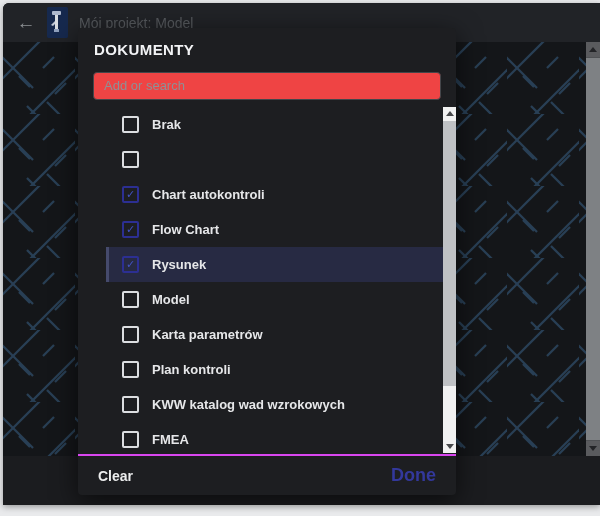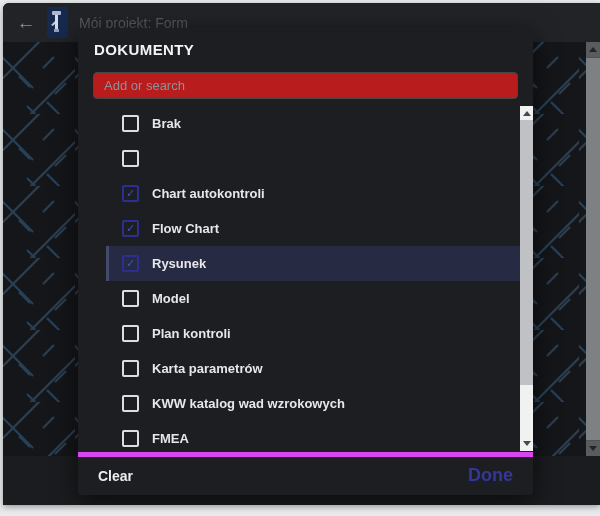--- a/index.html
+++ b/index.html
@@ -46,33 +46,33 @@
     position:absolute;right:0;top:39px;width:14px;height:414px;
     background:#4f5154;
   }
   .ps-btn{height:15px;background:#5a5b5e;display:flex;align-items:center;justify-content:center;}
   .ps-thumb{position:absolute;left:0;right:0;top:16px;height:382px;background:#7e8184;}
   .ps-down{position:absolute;left:0;right:0;bottom:0;}
   .tri-up{width:0;height:0;border-left:4px solid transparent;border-right:4px solid transparent;border-bottom:5px solid #232427;}
   .tri-down{width:0;height:0;border-left:4px solid transparent;border-right:4px solid transparent;border-top:5px solid #232427;}
   
   .modal{
-    position:absolute;left:75px;top:25px;width:455px;height:467px;
+    position:absolute;left:75px;top:25px;width:378px;height:467px;
     background:var(--modal-bg,#1d1e21);
     border-radius:4px;
     box-shadow:0 6px 26px rgba(0,0,0,0.6);
     display:flex;flex-direction:column;
   }
   .modal-title{
     padding:13px 16px 0 16px;height:22px;
     font-size:15px;font-weight:bold;letter-spacing:0.4px;color:#f2f3f5;
   }
   .search{
     margin:9px 15px 0 15px;height:26px;
-    background:#b91c1c;border:1px solid #44464a;border-radius:4px;
+    background:#ef4444;border:1px solid #44464a;border-radius:4px;
     color:#e8e9eb;font-size:13px;padding:0 10px;outline:none;
     font-family:inherit;
   }
   .search::placeholder{color:#8e9196;}
   
   .list{position:relative;margin-top:7px;height:350px;overflow:hidden;margin-left:28px;}
   .rows{position:absolute;left:0;top:0;right:13px;}
   .row{height:35px;display:flex;align-items:center;padding:0 10px 0 16px;cursor:pointer;}
   .row.hl{
     background:var(--highlight-row-bg,#272a43);
@@ -89,21 +89,21 @@
   .label{font-size:13px;font-weight:bold;color:#e6e7e9;}
   
   .list-scrollbar{position:absolute;right:0;top:0;bottom:1px;width:13px;background:#f1f1f1;}
   .ls-btn{height:14px;display:flex;align-items:center;justify-content:center;background:#f1f1f1;}
   .ls-up .t{width:0;height:0;border-left:4px solid transparent;border-right:4px solid transparent;border-bottom:5px solid #47484b;}
   .ls-down{position:absolute;left:0;right:0;bottom:0;}
   .ls-down .t{width:0;height:0;border-left:4px solid transparent;border-right:4px solid transparent;border-top:5px solid #47484b;}
   .ls-thumb{position:absolute;left:0;right:0;top:14px;height:265px;background:#bfc1c4;}
   
   .footer{
-    margin-top:auto;height:39px;border-top:5px solid #d946ef;
+    margin-top:auto;height:39px;border-top:2px solid #d946ef;
     display:flex;align-items:center;justify-content:space-between;
     padding:0 20px;
   }
   .clear-btn{font-size:14px;font-weight:bold;color:#eceded;cursor:pointer;}
   .done-btn{font-size:18px;font-weight:bold;color:var(--done-label-color,#33389b);cursor:pointer;}
 </style>
 </head>
 <body>
 
 <div class="app">
@@ -133,21 +133,21 @@
     <span class="back">←</span>
     <span class="thumb">
       <svg width="21" height="31" xmlns="http://www.w3.org/2000/svg">
         <rect width="21" height="31" fill="#16294e"></rect>
         <rect x="5" y="4" width="9" height="4" rx="1" fill="#aeb9cf"></rect>
         <rect x="8" y="8" width="3" height="14" fill="#d9dde3"></rect>
         <path d="M8 14 L4 18 L6 19 L8 17 Z" fill="#c2c9d6"></path>
         <rect x="7" y="22" width="5" height="3" fill="#8fa0bd"></rect>
       </svg>
     </span>
-    <span class="apptitle">Mój projekt: Form</span>
+    <span class="apptitle">Mój projekt: Model</span>
   </div>
 
   <div class="page-scrollbar">
     <div class="ps-btn">
         <i class="tri-up"></i>
       </div>
     <div class="ps-thumb"></div>
     <div class="ps-btn ps-down">
         <i class="tri-down"></i>
       </div>
@@ -196,28 +196,28 @@
     <span class="cb">
       
     </span>
     <span class="label">Model</span>
   </div>
 
   <div class="row">
     <span class="cb">
       
     </span>
+    <span class="label">Karta parametrów</span>
+  </div>
+
+  <div class="row">
+    <span class="cb">
+      
+    </span>
     <span class="label">Plan kontroli</span>
-  </div>
-
-  <div class="row">
-    <span class="cb">
-      
-    </span>
-    <span class="label">Karta parametrów</span>
   </div>
 
   <div class="row">
     <span class="cb">
       
     </span>
     <span class="label">KWW katalog wad wzrokowych</span>
   </div>
 
   <div class="row">

